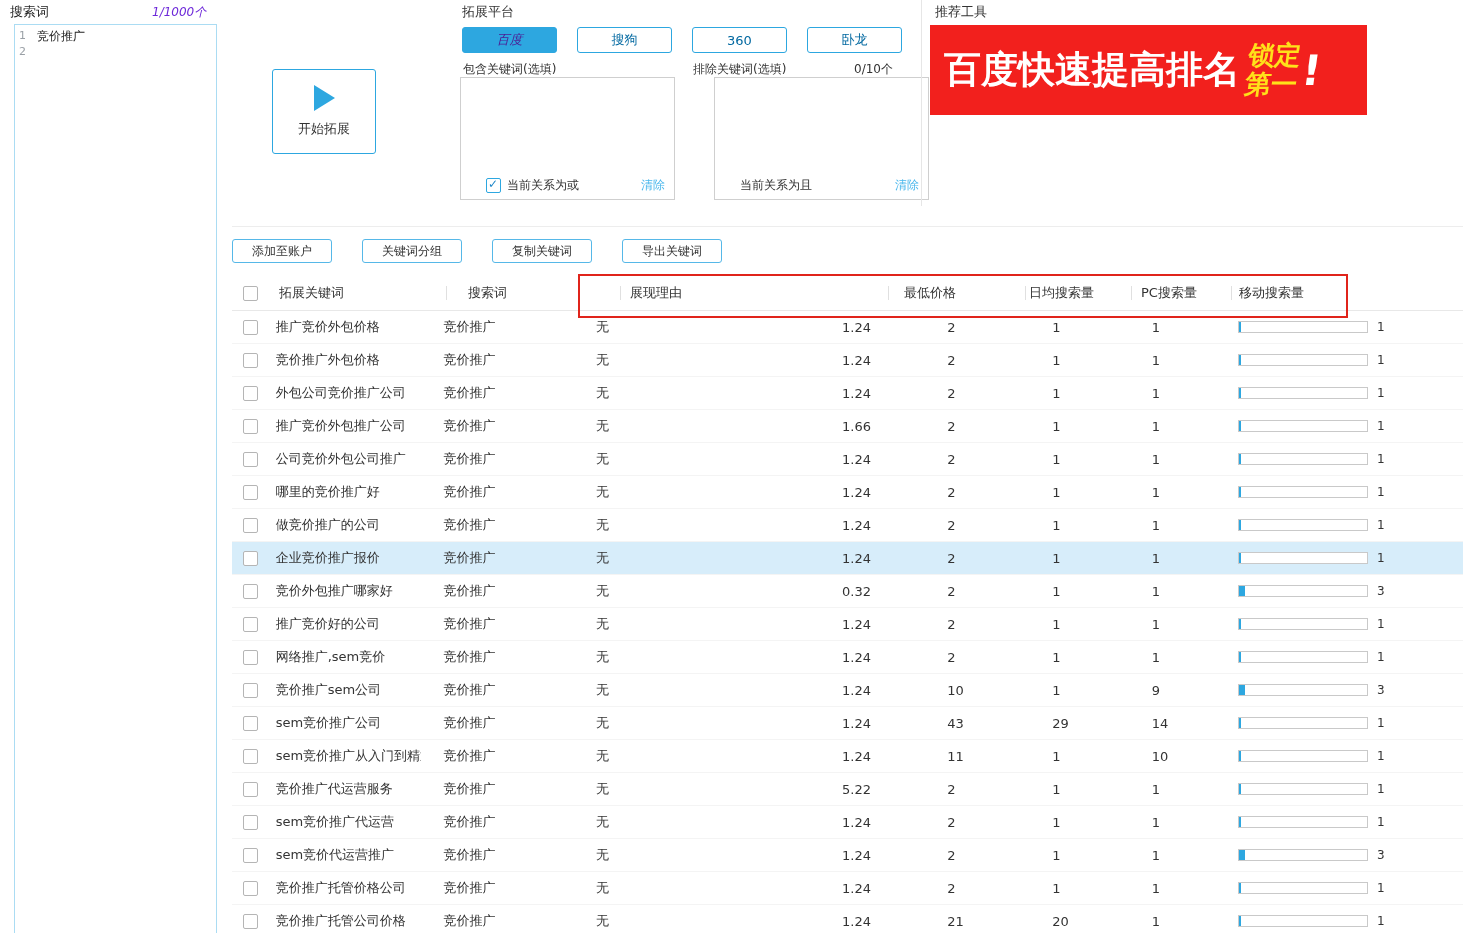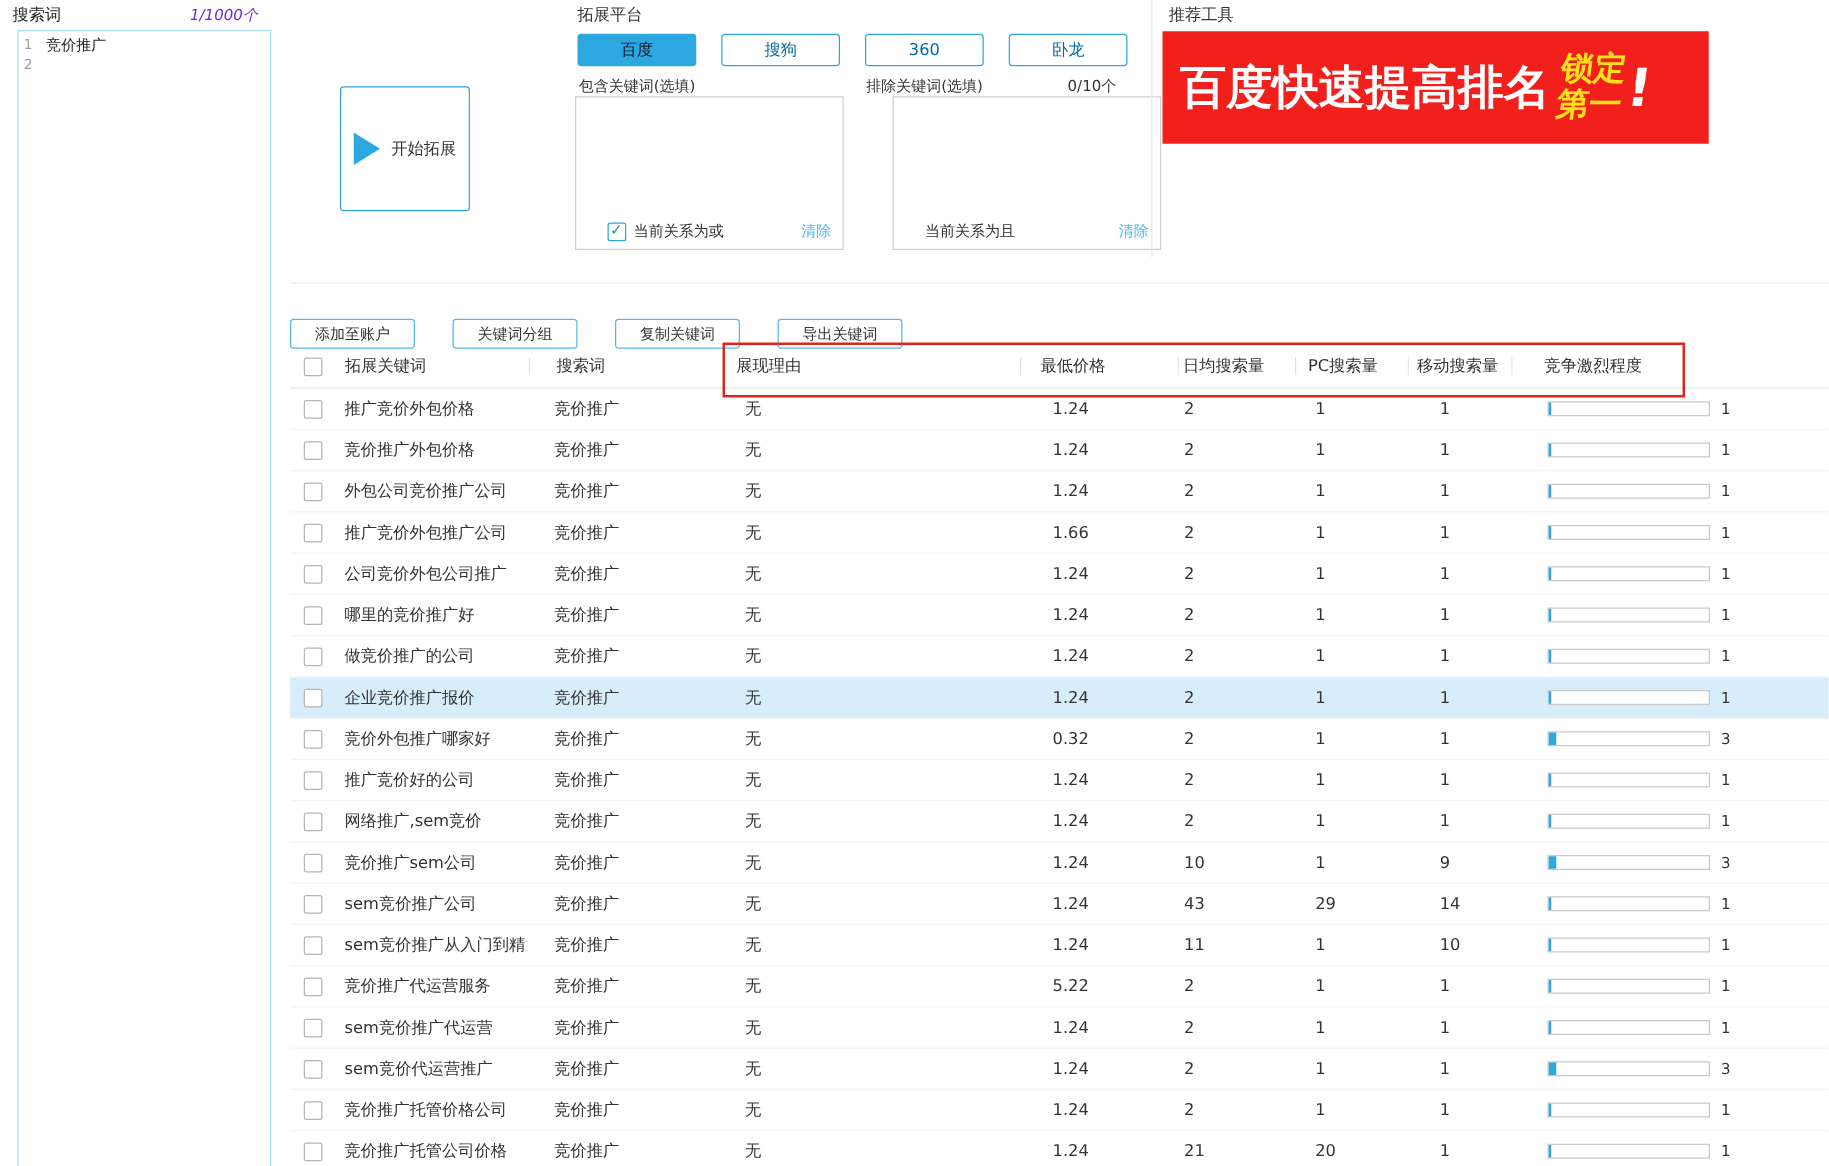--- a/index.html
+++ b/index.html
@@ -9,27 +9,27 @@
 
   
   .left-title{position:absolute;left:10px;top:3px;font-size:13px;color:#222;}
   .left-counter{position:absolute;left:152px;top:4px;font-size:12px;color:#6d28d9;font-style:italic;}
   .editor{position:absolute;left:14px;top:24px;width:201px;height:906px;border:1px solid #abdcf3;background:#fff;padding-top:3px;overflow:hidden;cursor:text;}
   .ed-line{display:flex;height:16px;line-height:16px;font-size:12px;}
   .ln{min-width:12px;padding-left:4px;color:#9aa0a6;font-size:11px;}
   .lt{padding-left:6px;color:#222;}
 
   
-  .start-btn{position:absolute;left:272px;top:69px;width:104px;height:100px;background:#fff;border:1px solid #2da7e0;border-radius:3px;display:flex;flex-direction:row;align-items:center;justify-content:center;gap:9px;font-size:13px;color:#333;cursor:pointer;}
+  .start-btn{position:absolute;left:272px;top:69px;width:104px;height:85px;background:#fff;border:1px solid #2da7e0;border-radius:3px;display:flex;flex-direction:column;align-items:center;justify-content:center;gap:9px;font-size:13px;color:#333;cursor:pointer;}
   .play{width:0;height:0;border-left:21px solid #2da7e0;border-top:13px solid transparent;border-bottom:13px solid transparent;}
 
   .platform-label{position:absolute;left:462px;top:3px;font-size:13px;}
   .platform-buttons{position:absolute;left:462px;top:27px;display:flex;gap:20px;}
   .plat-btn{width:95px;height:26px;background:#fff;border:1px solid #2da7e0;border-radius:3px;font-size:13px;color:#0369a1;cursor:pointer;}
-  .plat-btn.sel{background:#2da7e0;border-color:#2da7e0;color:#0f172a;}
+  .plat-btn.sel{background:#2da7e0;border-color:#2da7e0;color:#4c1d95;font-style:italic;}
 
   .include-label{position:absolute;left:463px;top:61px;font-size:12px;}
   .exclude-label{position:absolute;left:693px;top:61px;font-size:12px;}
   .exclude-counter{position:absolute;left:690px;top:61px;width:203px;text-align:right;font-size:12px;}
   .kw-box{position:absolute;width:213px;height:121px;border:1px solid #cfcfcf;background:#fff;}
   .include-box{left:460px;top:77px;}
   .exclude-box{left:690px;top:77px;margin-left:24px;}
   .box-bottom{position:absolute;left:16px;right:0;bottom:5px;display:flex;align-items:center;padding:0 9px;font-size:12px;color:#333;}
   .box-bottom .grow{flex:1;}
   .clear-link{color:#49b7ec;cursor:pointer;}
@@ -41,21 +41,21 @@
 
   .vdiv{position:absolute;left:921px;top:0;width:1px;height:206px;background:#e6e6e6;}
   .hdiv{position:absolute;left:232px;top:226px;width:1231px;height:1px;background:#ededed;}
 
   .promo-title{position:absolute;left:935px;top:3px;font-size:13px;}
   .promo-banner{position:absolute;left:930px;top:25px;width:415px;height:90px;display:flex;align-items:center;padding:0 8px 0 14px;cursor:pointer;}
   .banner-main{font-size:37px;font-weight:bold;color:#fff;white-space:nowrap;letter-spacing:0;}
   .banner-accent{display:flex;flex-direction:column;margin-left:7px;transform:skewX(-8deg);font-weight:bold;font-size:26px;line-height:29px;text-align:center;white-space:nowrap;}
   .banner-exclaim{font-size:42px;font-weight:bold;color:#fff;margin-left:3px;transform:skewX(-8deg);}
 
-  .toolbar{position:absolute;left:232px;top:255px;display:flex;gap:30px;}
+  .toolbar{position:absolute;left:232px;top:239px;display:flex;gap:30px;}
   .tool-btn{width:100px;height:24px;background:#fff;border:1px solid #56b8e8;border-radius:3px;font-size:12px;color:#333;cursor:pointer;}
 
   .table{position:absolute;left:232px;top:276px;width:1231px;}
   .thead{display:flex;height:34px;align-items:center;border-bottom:1px solid #e8e8e8;}
   .trow{display:flex;height:32px;align-items:center;border-bottom:1px solid #f4f4f4;}
   .trow.hl{background:#d7edfa;}
   .cell{display:flex;align-items:center;height:100%;overflow:hidden;white-space:nowrap;font-size:13px;}
   .c0{width:26px;padding-left:11px;}
   .c1{width:167px;padding-left:10px;}
   .c2{width:152px;padding-left:22px;}
@@ -156,21 +156,20 @@
         <div class="cell c0 hcell">
           <span class="cbx"></span>
         </div>
         <div class="cell c1 hcell">拓展关键词</div>
         <div class="cell c2 hcell sep">搜索词</div>
         <div class="cell c3 hcell sep">展现理由</div>
         <div class="cell c4 hcell sep">最低价格</div>
         <div class="cell c5 hcell sep">日均搜索量</div>
         <div class="cell c6 hcell sep">PC搜索量</div>
         <div class="cell c7 hcell sep">移动搜索量</div>
-        <div class="cell c8 hcell sep">竞争激烈程度</div>
       </div>
     <div class="tbody">
         <div class="trow">
           <div class="cell c0">
             <span class="cbx"></span>
           </div>
           <div class="cell c1">推广竞价外包价格</div>
           <div class="cell c2">竞价推广</div>
           <div class="cell c3">无</div>
           <div class="cell c4">1.24</div>

